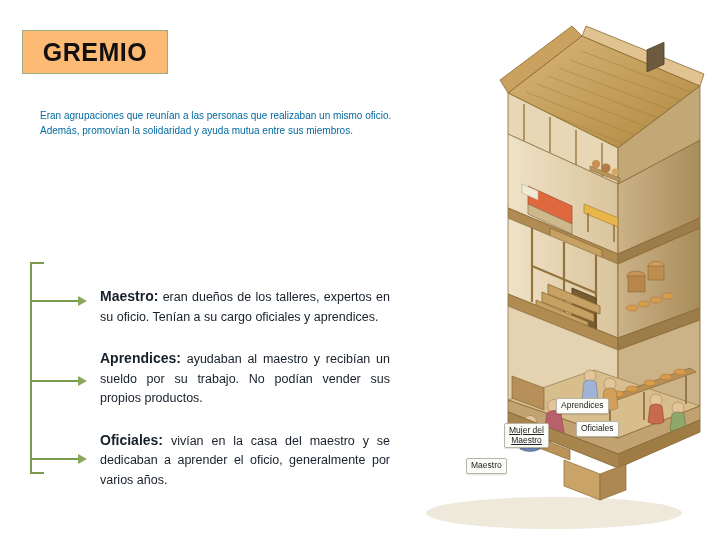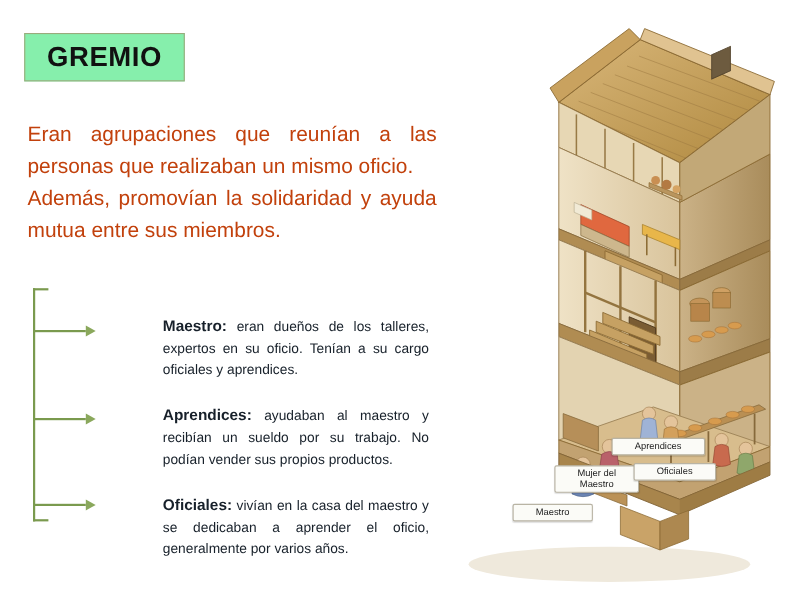--- a/index.html
+++ b/index.html
@@ -20,44 +20,44 @@
     height: 546px;
   }
 
   
   .title-box {
     position: absolute;
     left: 22px;
     top: 30px;
     width: 146px;
     height: 44px;
-    background: #86efac;
+    background: #fdba74;
     border: 1px solid #9aab7c;
     box-sizing: border-box;
     display: flex;
     align-items: center;
     justify-content: center;
   }
   .title-box .title-text {
     font-size: 25px;
     font-weight: bold;
     letter-spacing: 0.5px;
     color: #111111;
   }
 
   
   .intro {
     position: absolute;
-    left: 25px;
+    left: 40px;
     top: 108px;
     width: 372px;
-    font-size: 19px;
+    font-size: 10px;
     line-height: 1.53;
     text-align: justify;
-    color: #c2410c;
+    color: #0369a1;
   }
   .intro p {
     margin: 0;
   }
 
   
   .bracket {
     position: absolute;
     left: 30px;
     top: 262px;
@@ -109,21 +109,20 @@
     left: 100px;
     top: 286px;
     width: 290px;
   }
   .role {
     font-size: 12.5px;
     line-height: 1.55;
     text-align: justify;
     color: #17202a;
     margin-bottom: 21px;
-    margin-left: 48px;
   }
   .role .role-name {
     font-weight: bold;
     font-size: 14px;
   }
 
   
   .illustration {
     position: absolute;
     left: 404px;
@@ -135,27 +134,27 @@
     display: block;
   }
   .callout {
     position: absolute;
     background: #fbfbf7;
     border: 1px solid #b9b4a4;
     border-radius: 2px;
     font-size: 8.5px;
     line-height: 1.12;
     color: #222;
-    padding: 2px 20px;
+    padding: 2px 4px;
     text-align: center;
     white-space: pre-line;
     box-shadow: 0 1px 1px rgba(0,0,0,0.12);
   }
   .c-aprendices { left: 152px; top: 390px; }
-  .c-mujer      { left: 100px; top: 415px; }
+  .c-mujer      { left: 100px; top: 415px; text-decoration: underline; }
   .c-oficiales  { left: 172px; top: 413px; }
   .c-maestro    { left: 62px;  top: 450px; }
 </style>
 </head>
 <body>
 
 <div class="slide">
 
   <div class="title-box">
     <span class="title-text">GREMIO</span>

